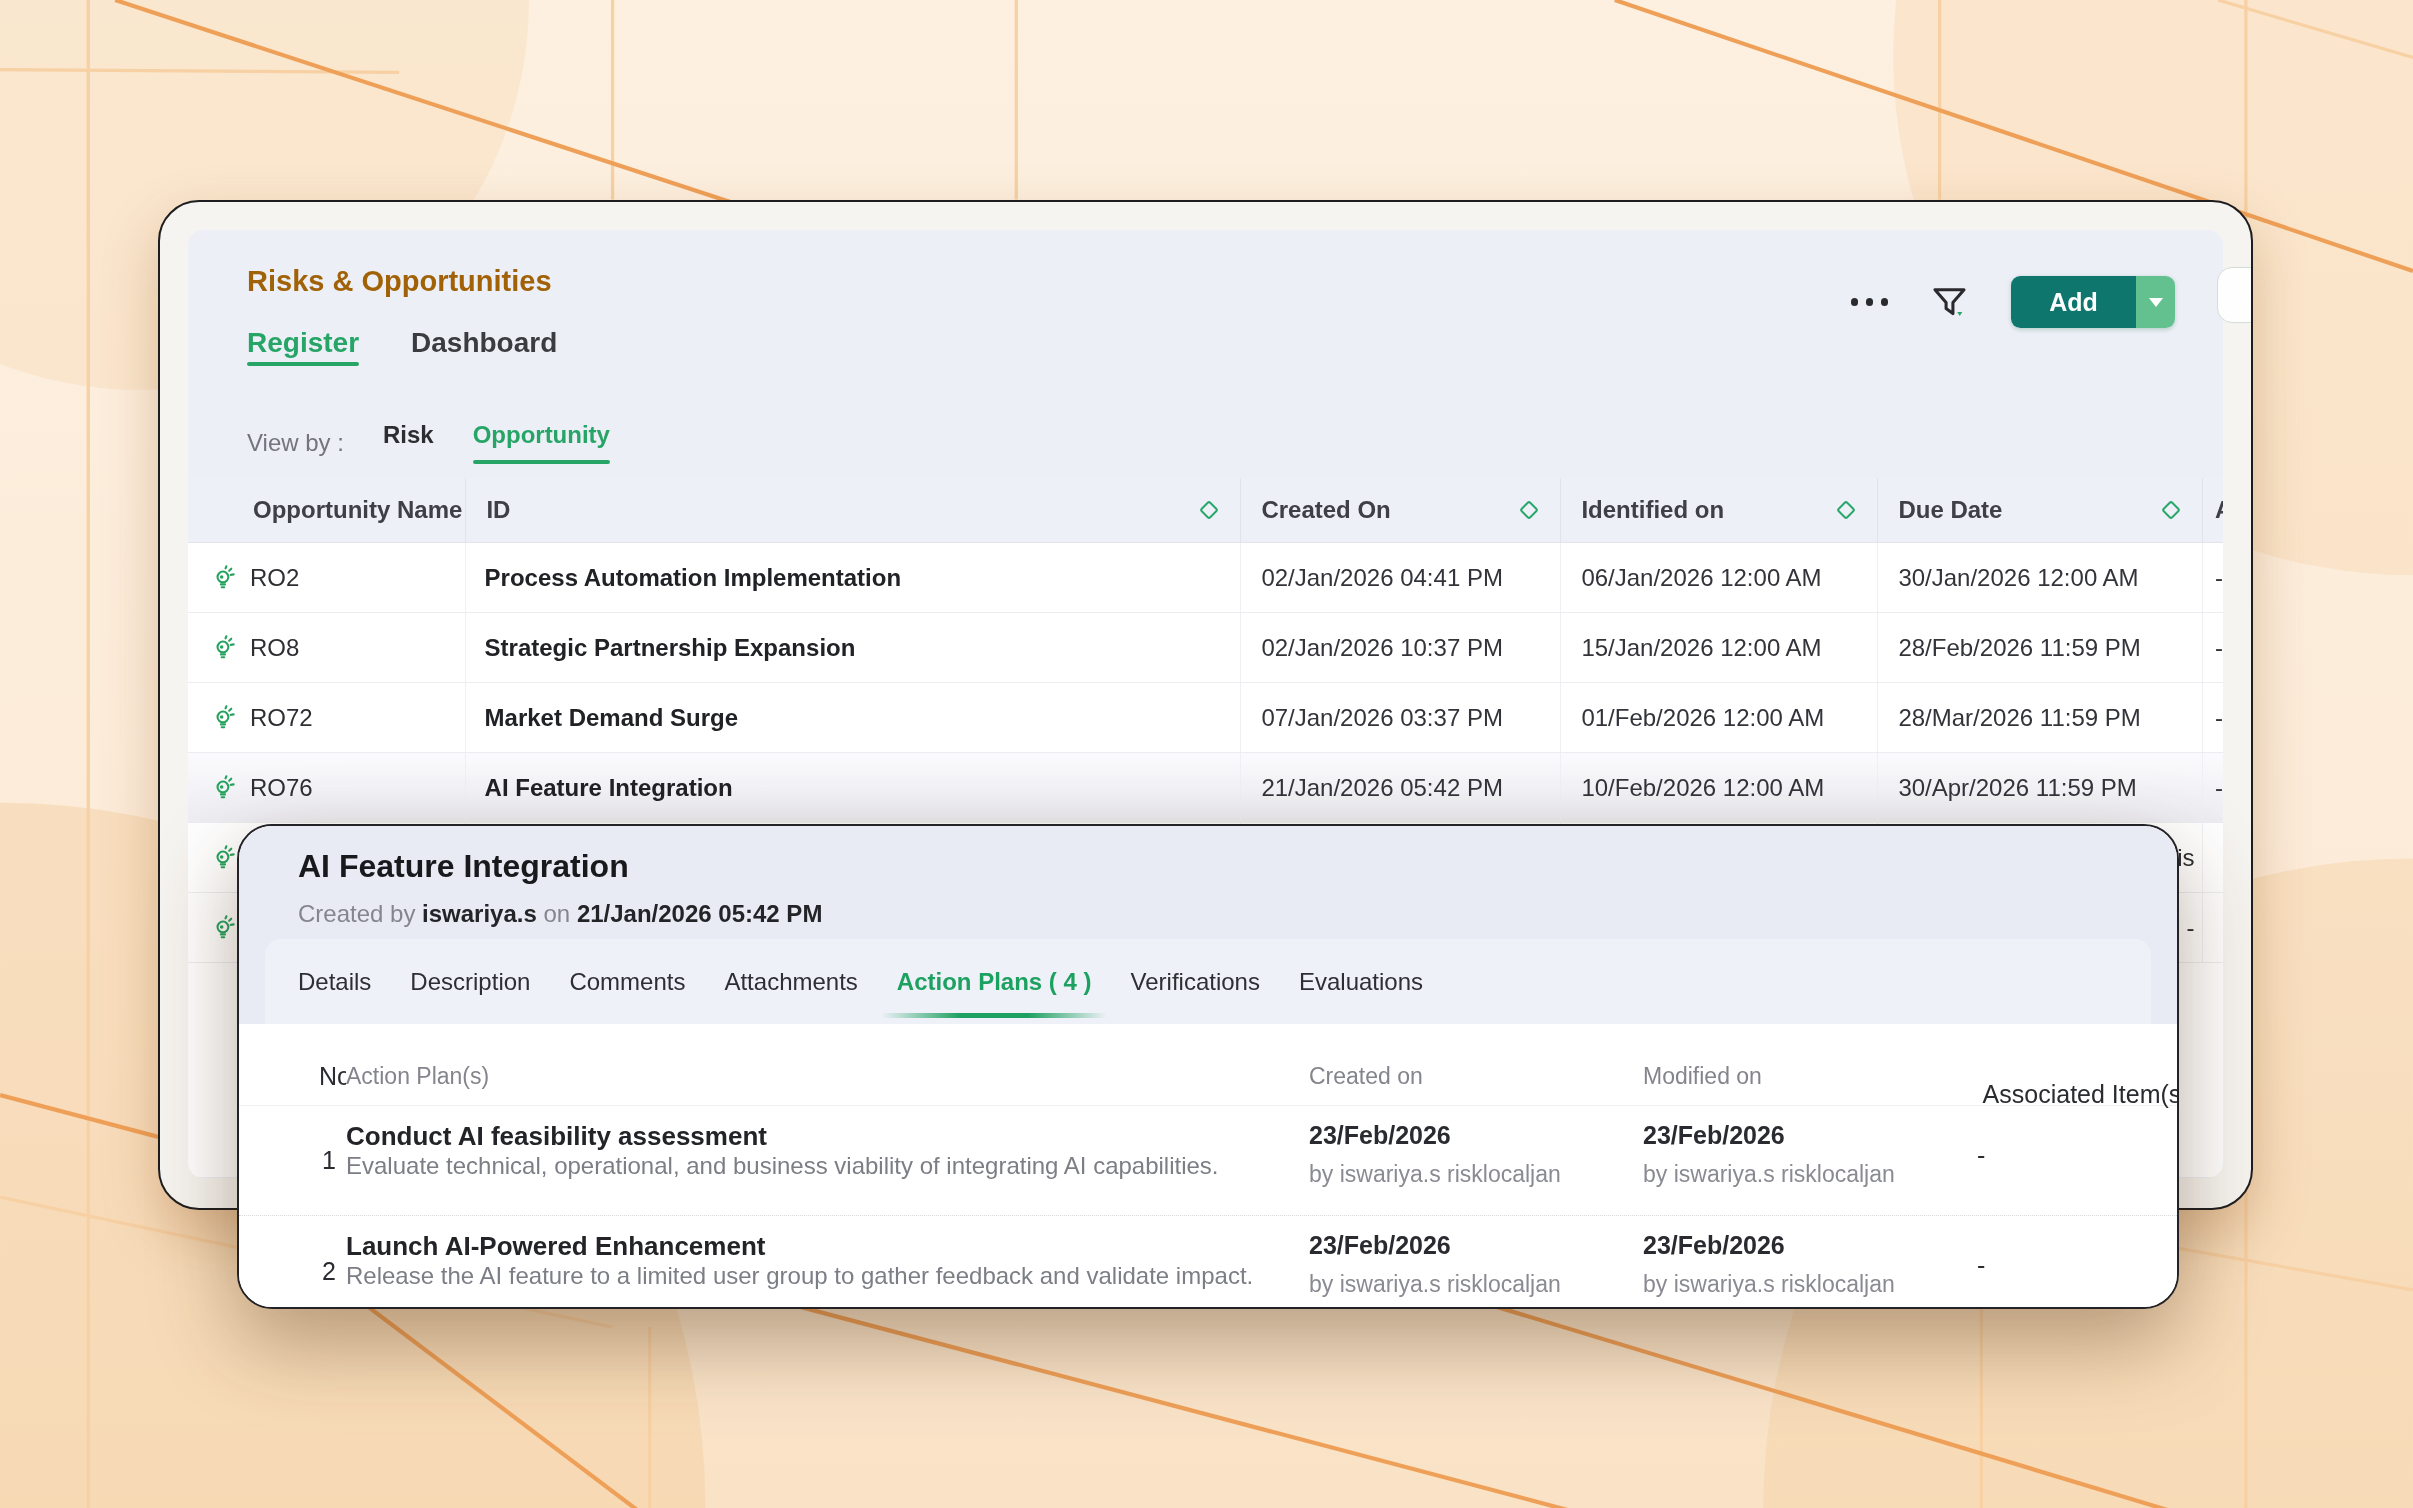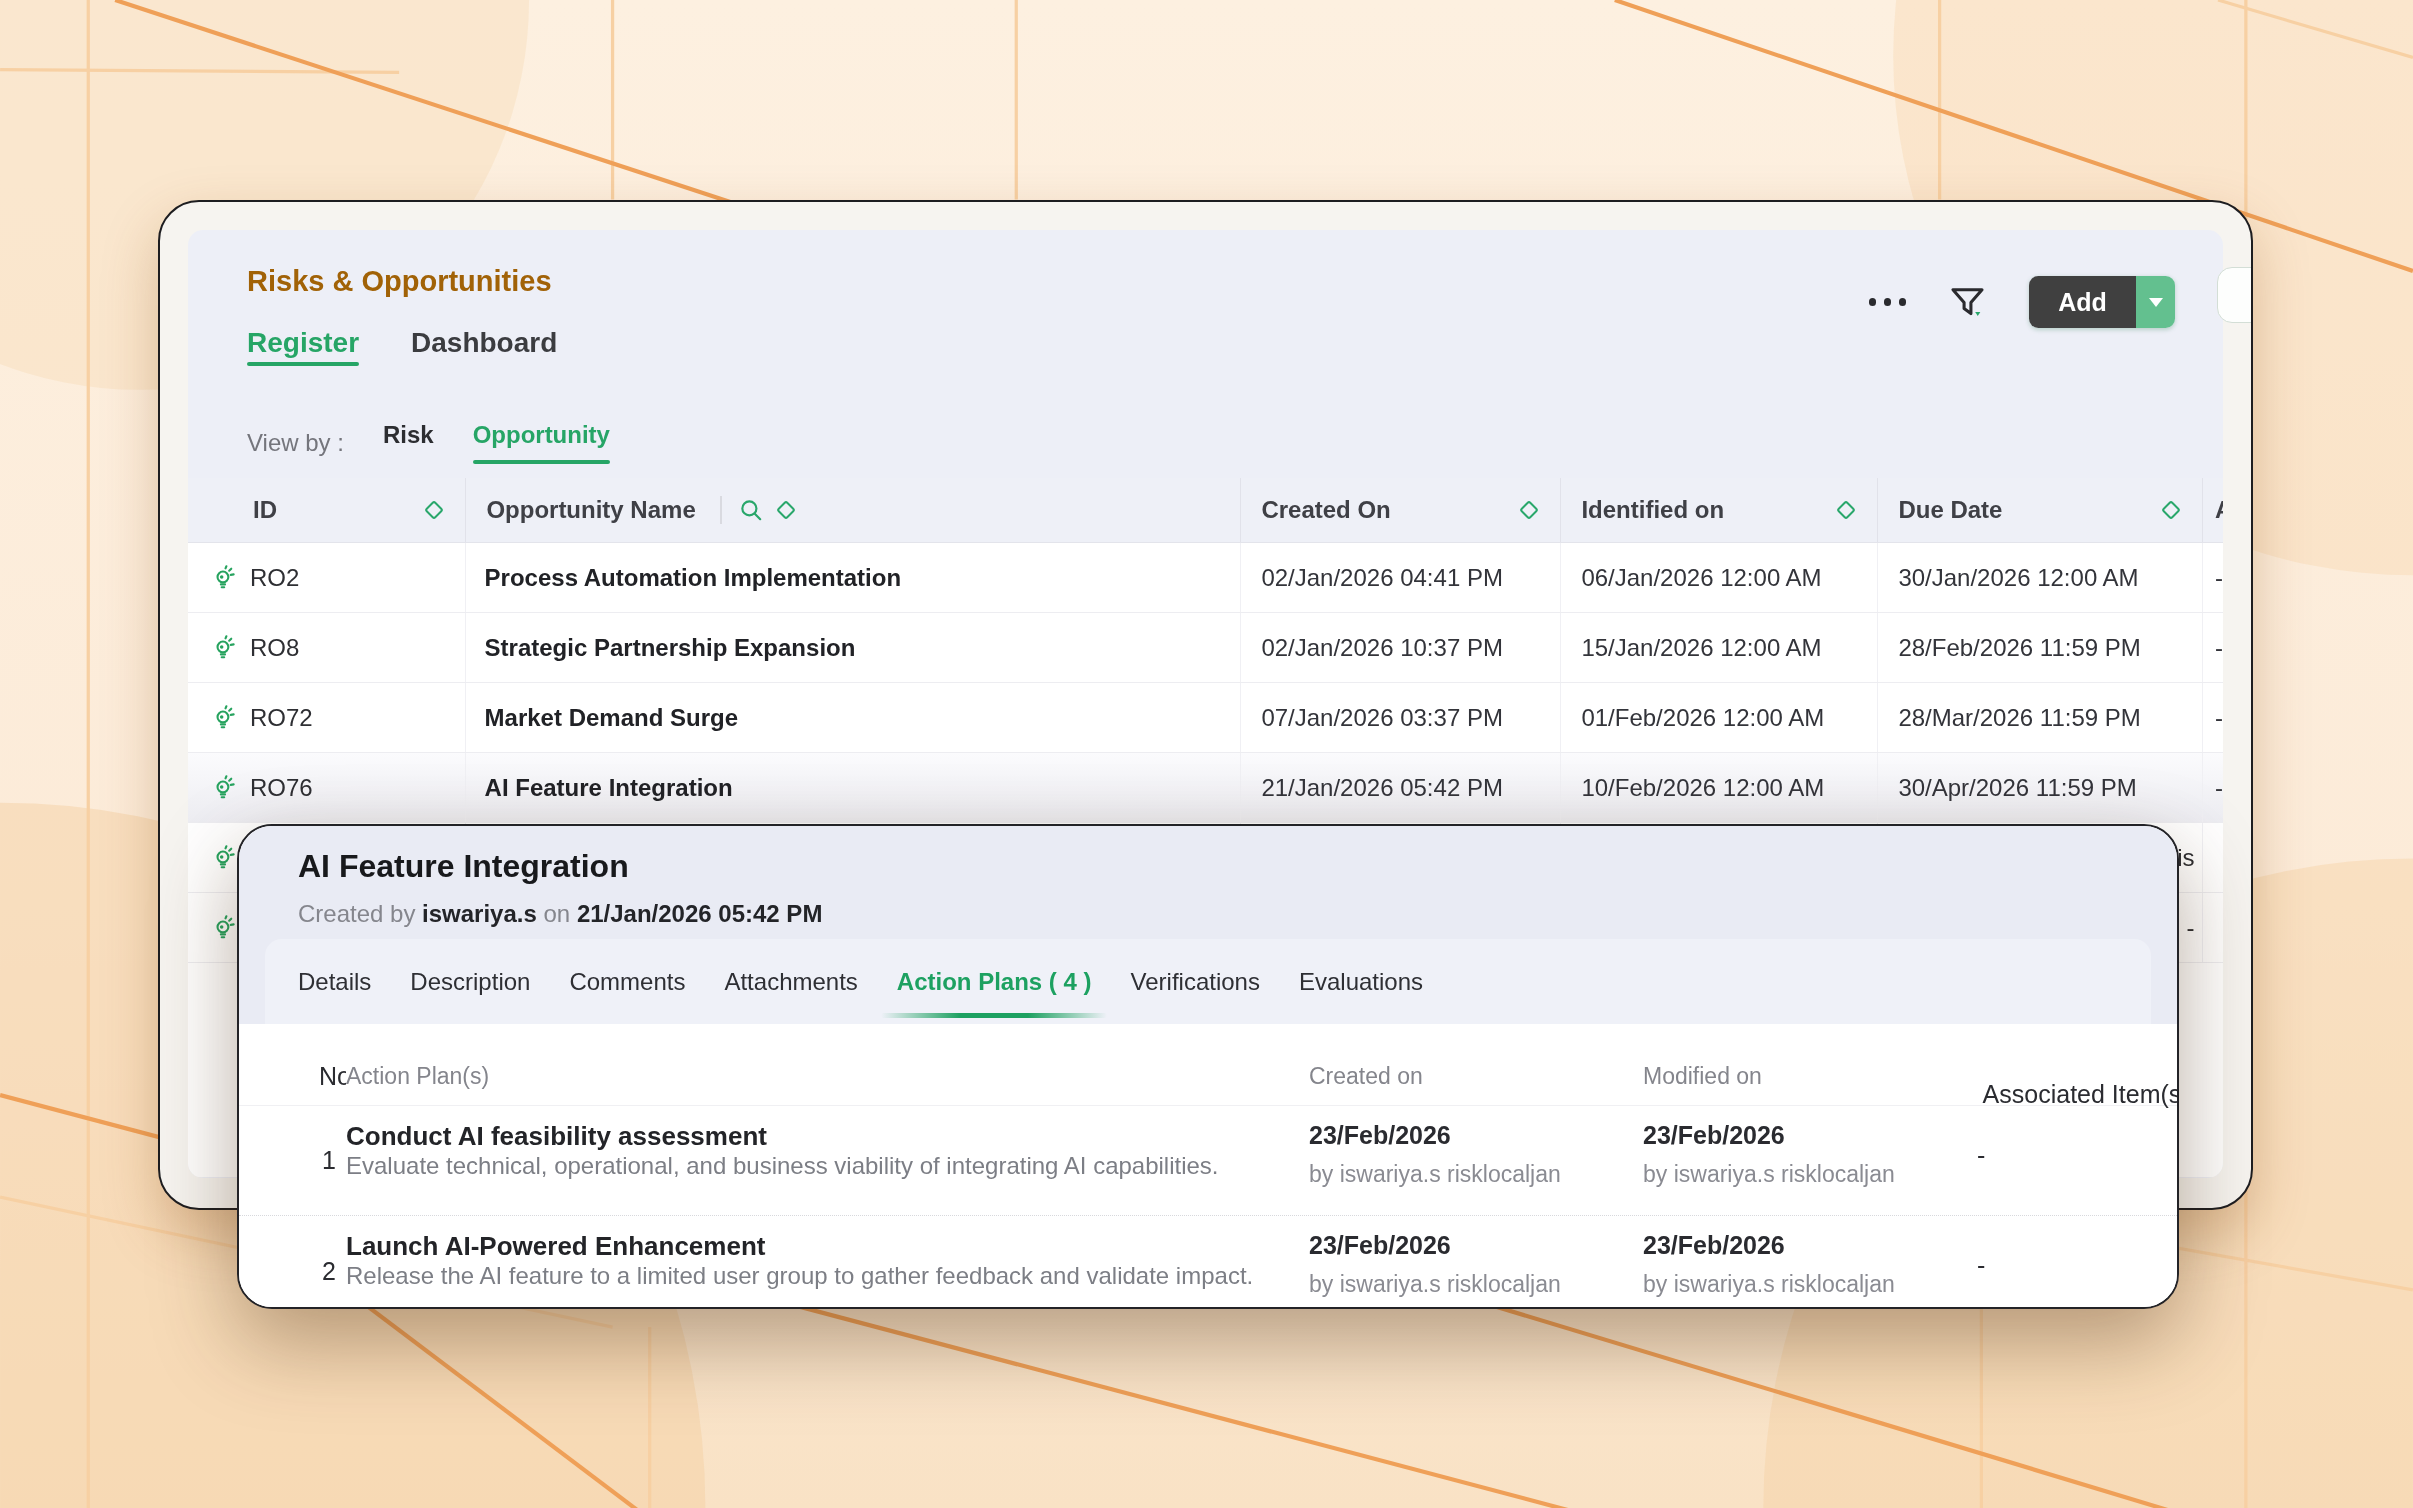--- a/index.html
+++ b/index.html
@@ -24,21 +24,21 @@
   .top-tab { position:relative; font-size:28px; font-weight:600; color:#3b3c40; padding-bottom:7px; cursor:pointer;text-align:right; }
   .top-tab.active { color:#26a566; }
   .top-tab.active::after { content:""; position:absolute; left:0; right:0; bottom:0; height:3.7px; background:#26a566; border-radius:2.8px; }
 
   .toolbar { position:absolute; right:48px; top:45px; display:flex; align-items:center; gap:41px; height:54px; }
   .dots { display:flex; gap:7.4px; align-items:center; cursor:pointer; }
   .dots i { width:7.4px; height:7.4px; border-radius:50%; background:#2a2a2e; }
   .filter-btn { width:41px; height:41px; cursor:pointer; }
   .add-split { display:flex; height:52px; border-radius:9.3px; overflow:hidden; cursor:pointer;
                box-shadow:0 1.9px 4.6px rgba(30,120,70,.25); }
-  .add-main { width:107px; background:#404040; color:#fff; font-size:25px; font-weight:600;
+  .add-main { width:125px; background:#0f766e; color:#fff; font-size:25px; font-weight:600;
               display:flex; align-items:center; justify-content:center; }
   .add-caret { width:39px; background:#63c08f; display:flex; align-items:center; justify-content:center; }
   .add-caret b { width:0; height:0; border-left:7.4px solid transparent; border-right:7.4px solid transparent; border-top:9.3px solid #fff; }
   .edge-pill { position:absolute; left:2057px; top:65px; width:59px; height:56px; background:#fdfefd;
                border:1.9px solid #d3ded6; border-radius:15px; }
 
   .viewby { position:absolute; left:59px; top:191px; display:flex; align-items:center; gap:39px; }
   .viewby-label { font-size:24px; color:#74757c; }
   .viewby-opt { position:relative; font-size:24px; font-weight:600; color:#2c2d31; padding-bottom:15px; cursor:pointer; }
   .viewby-opt.active { color:#26a566; }
@@ -186,31 +186,31 @@
           </div>
           <div class="viewby-opt active">
             <span>Opportunity</span>
           </div>
         </div>
     </div>
 
     <div class="rtable">
       <div class="rrow rhead">
         <div class="cell">
-          <span>ID</span>
-          <span class="diamond"></span>
-        </div>
-        <div class="cell">
           <span>Opportunity Name</span>
           <span class="hsep"></span>
           <svg class="search-ic" viewBox="0 0 24 24">
             <circle cx="10.5" cy="10.5" r="6.5" fill="none" stroke="#29a76b" stroke-width="2"></circle>
             <line x1="15.5" y1="15.5" x2="20.5" y2="20.5" stroke="#29a76b" stroke-width="2" stroke-linecap="round"></line>
           </svg>
           <span class="diamond name-diamond"></span>
+        </div>
+        <div class="cell">
+          <span>ID</span>
+          <span class="diamond"></span>
         </div>
         <div class="cell">
           <span>Created On</span>
           <span class="diamond"></span>
         </div>
         <div class="cell">
           <span>Identified on</span>
           <span class="diamond"></span>
         </div>
         <div class="cell">

